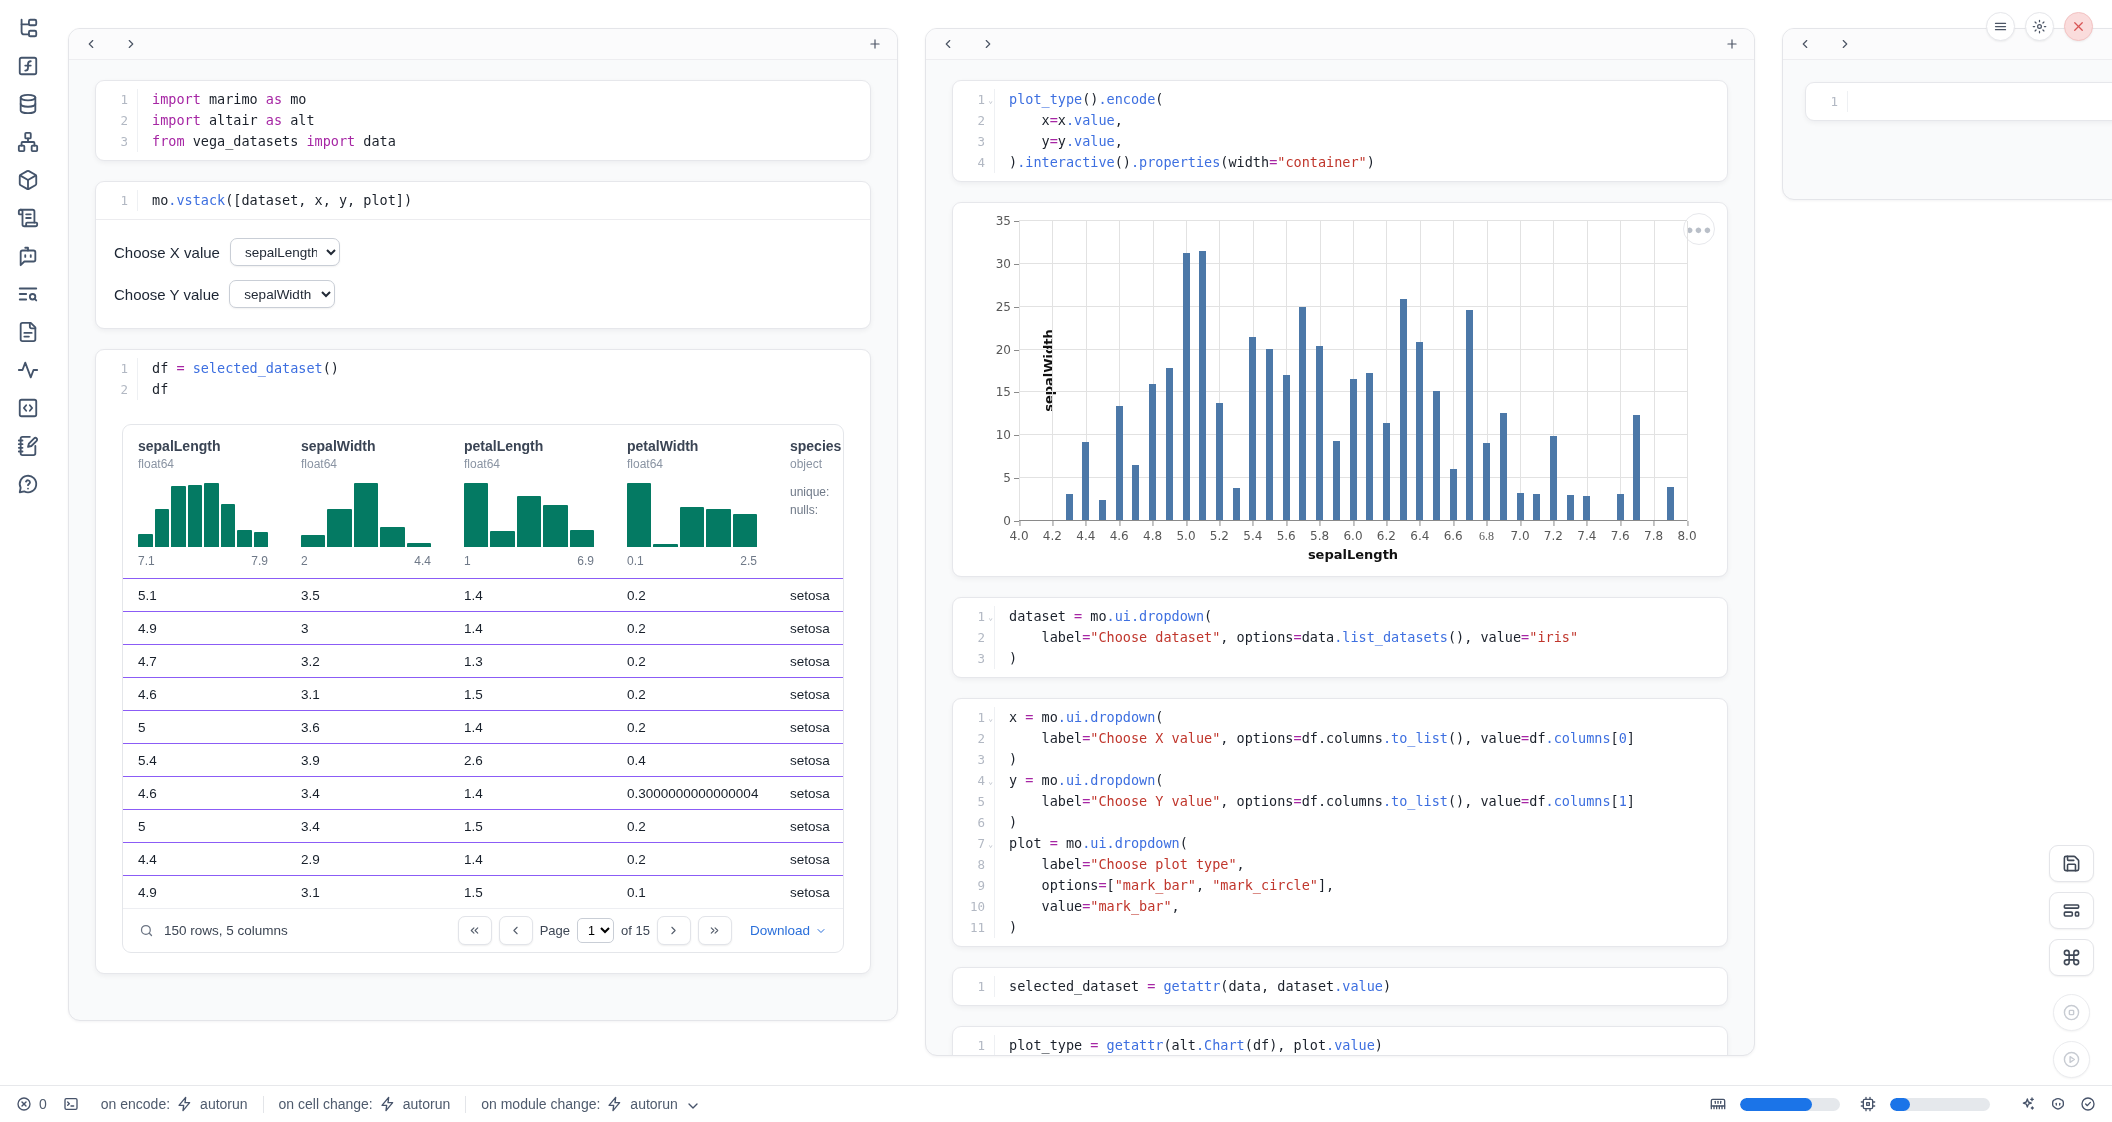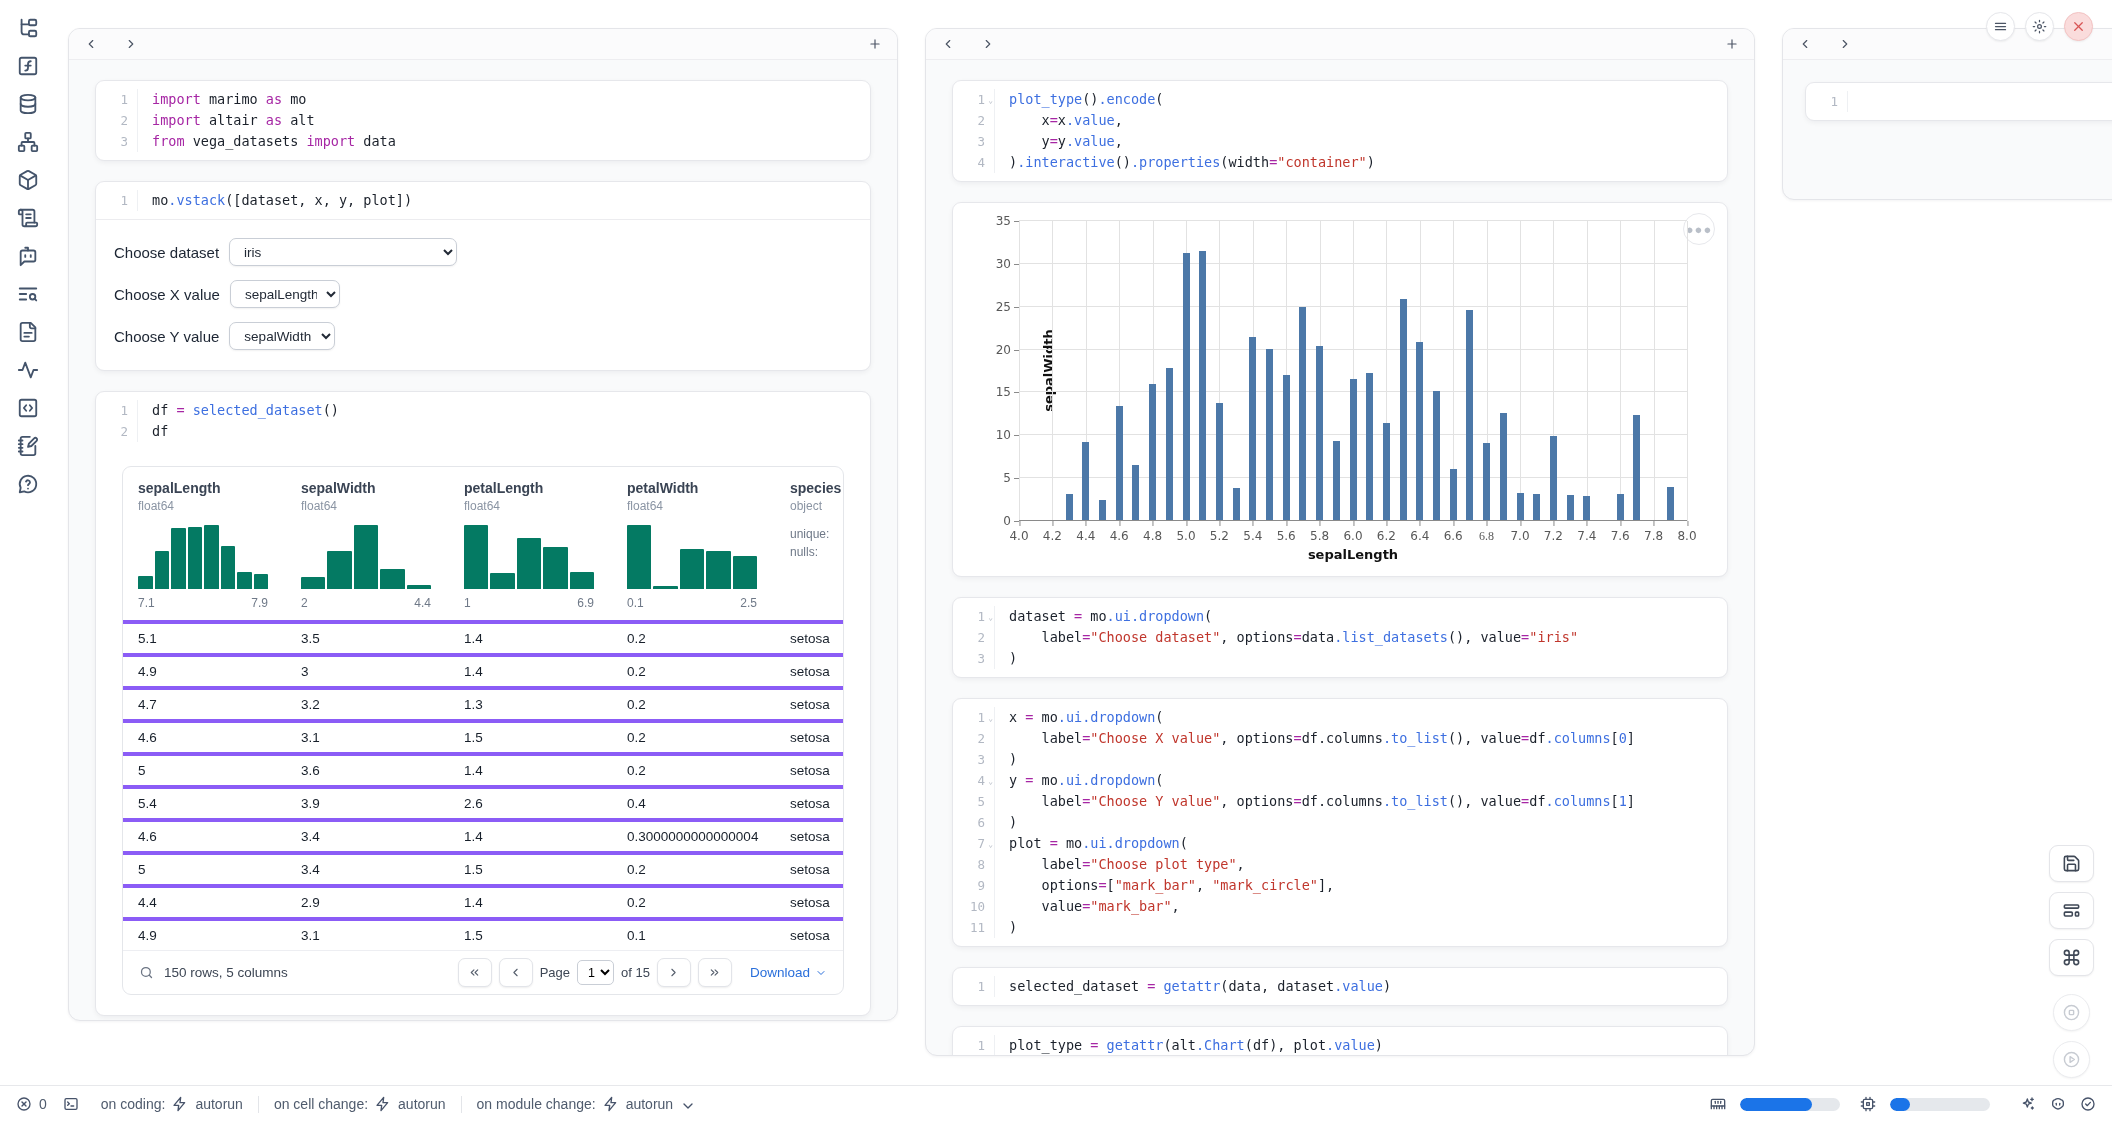--- a/index.html
+++ b/index.html
@@ -59,21 +59,21 @@
     border-radius:9px; overflow:hidden; }
   .thead { display:flex; padding:13px 0 10px 15px; overflow:hidden; white-space:nowrap; }
   .tcol { width:163px; flex:none; }
   .tcol .cname { font-weight:700; font-size:14px; color:#3a4454; }
   .tcol .ctype { font-size:12px; color:#8a94a3; margin-top:3px; }
   .hist { height:64px; width:130px; margin-top:12px; display:flex; align-items:flex-end; gap:2px; }
   .hist div { flex:1; background:#047a63; border-radius:1px 1px 0 0; }
   .hist-range { width:130px; display:flex; justify-content:space-between;
     font-size:12px; color:#6f7988; margin-top:7px; }
   .cstats { margin-top:12px; font-size:12px; color:#6f7988; line-height:18px; }
-  .trow { display:flex; align-items:center; height:33px; border-top:4px solid #8b5cf6;
+  .trow { display:flex; align-items:center; height:33px; border-top:1px solid #8b5cf6;
     padding-left:15px; font-size:13.5px; color:#18202b; overflow:hidden; white-space:nowrap; }
   .trow span { width:163px; flex:none; }
   .tfoot { display:flex; align-items:center; border-top:1px solid #edeef2; height:44px; padding:0 16px; }
   .tfoot .summary { display:flex; align-items:center; gap:10px; color:#3d4654; font-size:13.5px; }
   .tfoot .summary svg { width:15px; height:15px; color:#6b7483; }
   .pager { margin-left:auto; display:flex; align-items:center; gap:7px; }
   .pg-btn { width:34px; height:29px; background:#fff; border:1px solid #e2e4e9; border-radius:7px;
     box-shadow:0 1px 2px rgba(0,0,0,.07); color:#555e6c; font-size:12px;
     display:flex; align-items:center; justify-content:center; cursor:pointer; }
   .pg-btn svg { width:13px; height:13px; }
@@ -280,24 +280,20 @@
     </div>
     <div class="cell">
       <div class="code">
           <div class="gutter">
             <div class="ln">1</div>
           </div>
           <div class="src"><div><span class="tok-pl">mo</span><span class="tok-fn">.vstack</span><span class="tok-pl">([dataset, x, y, plot])</span></div></div>
         </div>
       <div class="divider"></div>
       <div class="form-out" id="form-out">
-          <div class="form-row">
-            <label>Choose dataset</label>
-            <select style="width: 228px;"><option>iris</option></select>
-          </div>
           <div class="form-row">
             <label>Choose X value</label>
             <select style="width: 110px;"><option>sepalLength</option></select>
           </div>
           <div class="form-row">
             <label>Choose Y value</label>
             <select style="width: 106px;"><option>sepalWidth</option></select>
           </div>
         </div>
     </div>
@@ -784,21 +780,21 @@
     <span>
         <svg viewBox="0 0 24 24" fill="none" stroke="currentColor" stroke-width="2" stroke-linecap="round" stroke-linejoin="round">
           <rect x="3" y="4" width="18" height="16" rx="2"></rect>
           <path d="m7 9 2.5 2.5L7 14"></path>
           <path d="M12 15h4"></path>
         </svg>
       </span>
   </div>
   <span id="sb-groups" style="display:flex;align-items:center;">
       <span class="grp">
-        <span>on coding:</span>
+        <span>on encode:</span>
         <span>
           <svg viewBox="0 0 24 24" fill="none" stroke="currentColor" stroke-width="2" stroke-linecap="round" stroke-linejoin="round">
             <path d="M13 2 3 14h7l-1 8 10-12h-7l1-8z"></path>
           </svg>
         </span>
         <span>autorun</span>
       </span>
       <span class="sb-sep"></span>
       <span class="grp">
         <span>on cell change:</span>

